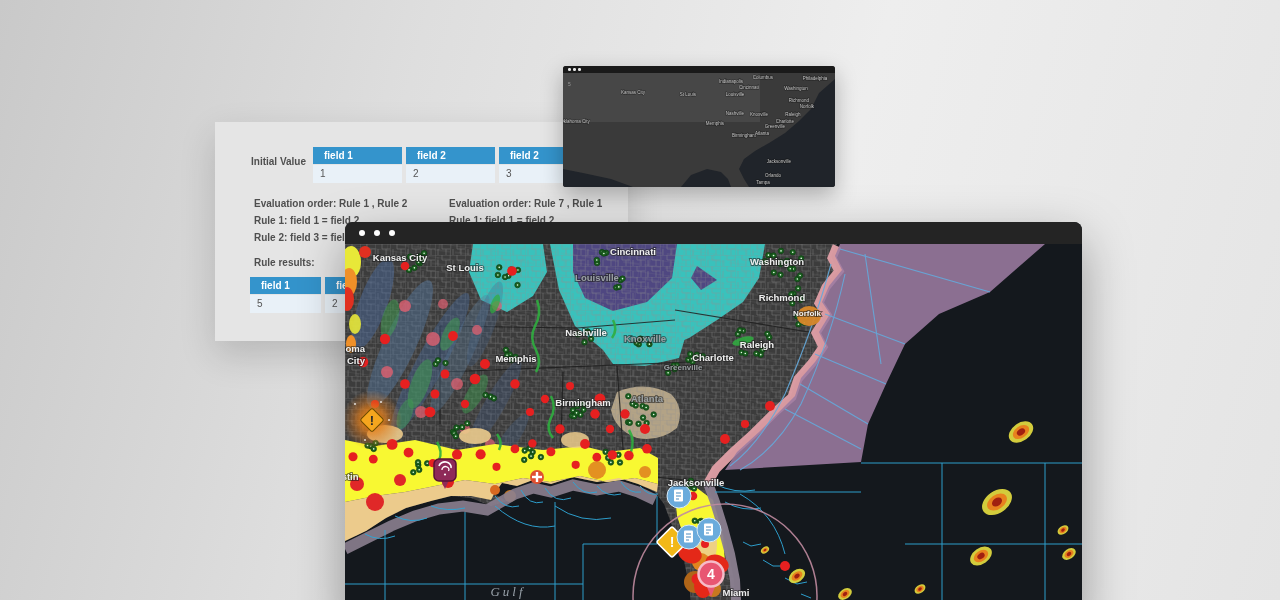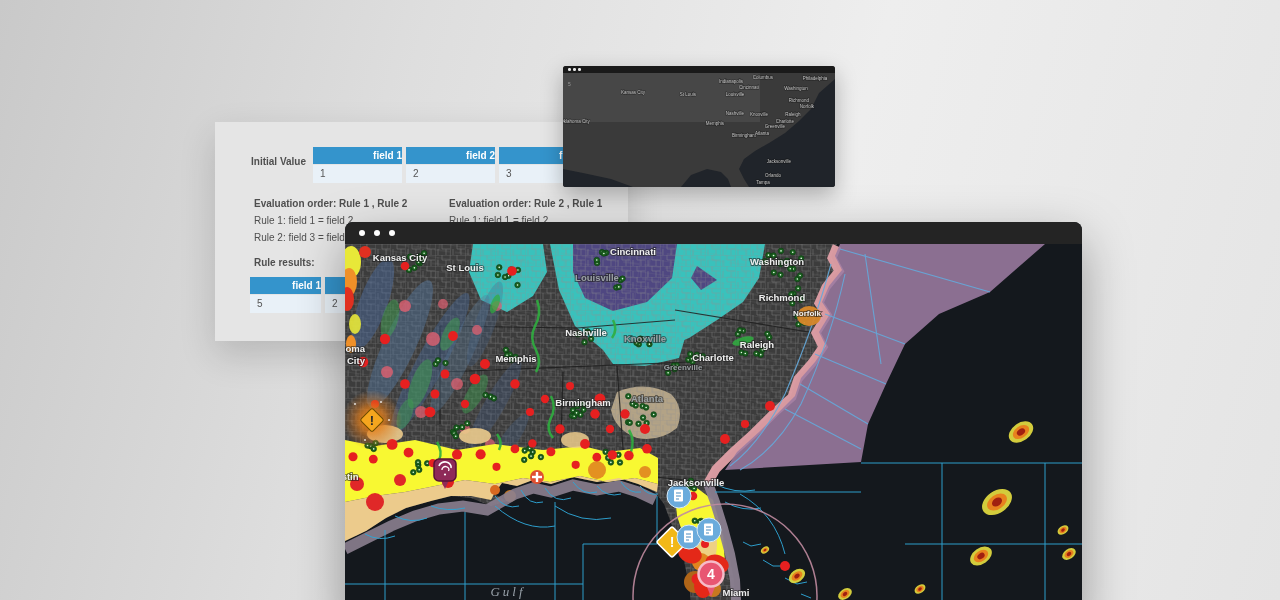--- a/index.html
+++ b/index.html
@@ -10,25 +10,25 @@
   .card{position:absolute;left:215px;top:122px;width:413px;height:219px;background:#e5e5e5;
         box-shadow:0 14px 34px rgba(0,0,0,.16);}
   .card .iv-label{position:absolute;left:36px;top:34px;font-size:10px;font-weight:700;color:#4f4f4f;}
   .tbl{position:absolute;display:flex;}
   .tbl-init{left:98px;top:25px;}
   .tbl-final{left:35px;top:155px;}
   .col{margin-right:4px;}
   .col-w89{width:89px;}
   .col-w71{width:71px;}
   .th{height:17px;line-height:17px;padding-left:11px;background:#3494cc;color:#fff;
-      font-size:10px;font-weight:700;text-align:right;}
+      font-size:10px;font-weight:700;}
   .td{height:18px;line-height:18px;padding-left:7px;background:#e9f1f8;color:#555;
       font-size:10px;margin-top:1px;}
   .evalcol{position:absolute;top:76px;font-size:10px;font-weight:700;color:#4f4f4f;width:210px;}
-  .evalcol div{margin-bottom:6px;font-weight:400;}
+  .evalcol div{margin-bottom:6px;font-weight:700;}
   .evalcol .eo{font-weight:700;}
   .ev-left{left:39px;}
   .ev-right{left:234px;}
   .fr-label{position:absolute;left:39px;top:135px;font-size:10px;font-weight:700;color:#4f4f4f;}
   
   .win{position:absolute;border-radius:8px 8px 0 0;overflow:hidden;}
   .win-sm{left:563px;top:66px;width:272px;height:121px;border-radius:3px;
           box-shadow:0 8px 22px rgba(0,0,0,.28);background:#323232;}
   .win-lg{left:345px;top:222px;width:737px;height:400px;
           box-shadow:0 18px 50px rgba(0,0,0,.35);background:#14181d;}
@@ -67,21 +67,21 @@
       <div class="td">3</div>
     </div>
   </div>
 
   <div class="evalcol ev-left">
     <div class="eo">Evaluation order: Rule  1 , Rule 2</div>
     <div>Rule 1: field 1 = field 2</div>
     <div>Rule 2: field 3 = field1 *</div>
   </div>
   <div class="evalcol ev-right">
-    <div class="eo">Evaluation order: Rule  2 , Rule 1</div>
+    <div class="eo">Evaluation order: Rule  7 , Rule 1</div>
     <div>Rule 1: field 1 = field 2</div>
     <div>Rule 2: field 3 = field1 *</div>
   </div>
 
   <div class="fr-label">Rule results:</div>
   <div class="tbl tbl-final">
     <div class="col col-w71">
       <div class="th">field 1</div>
       <div class="td">5</div>
     </div>

